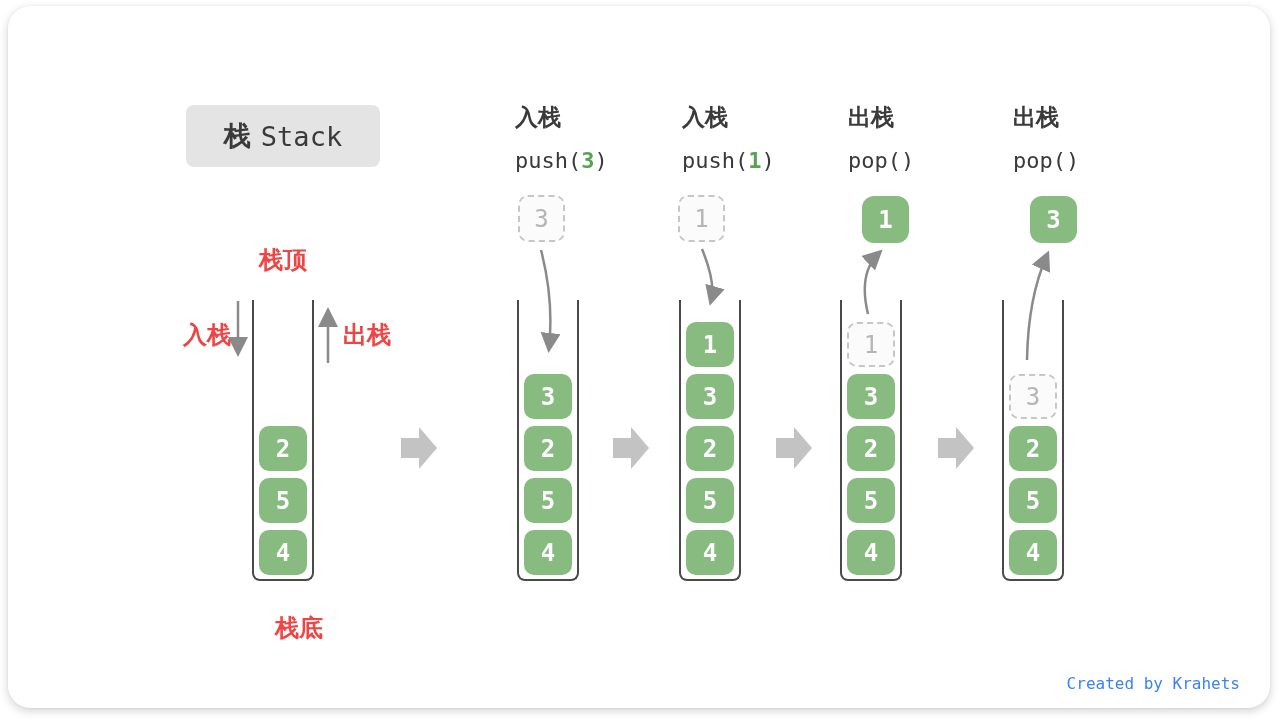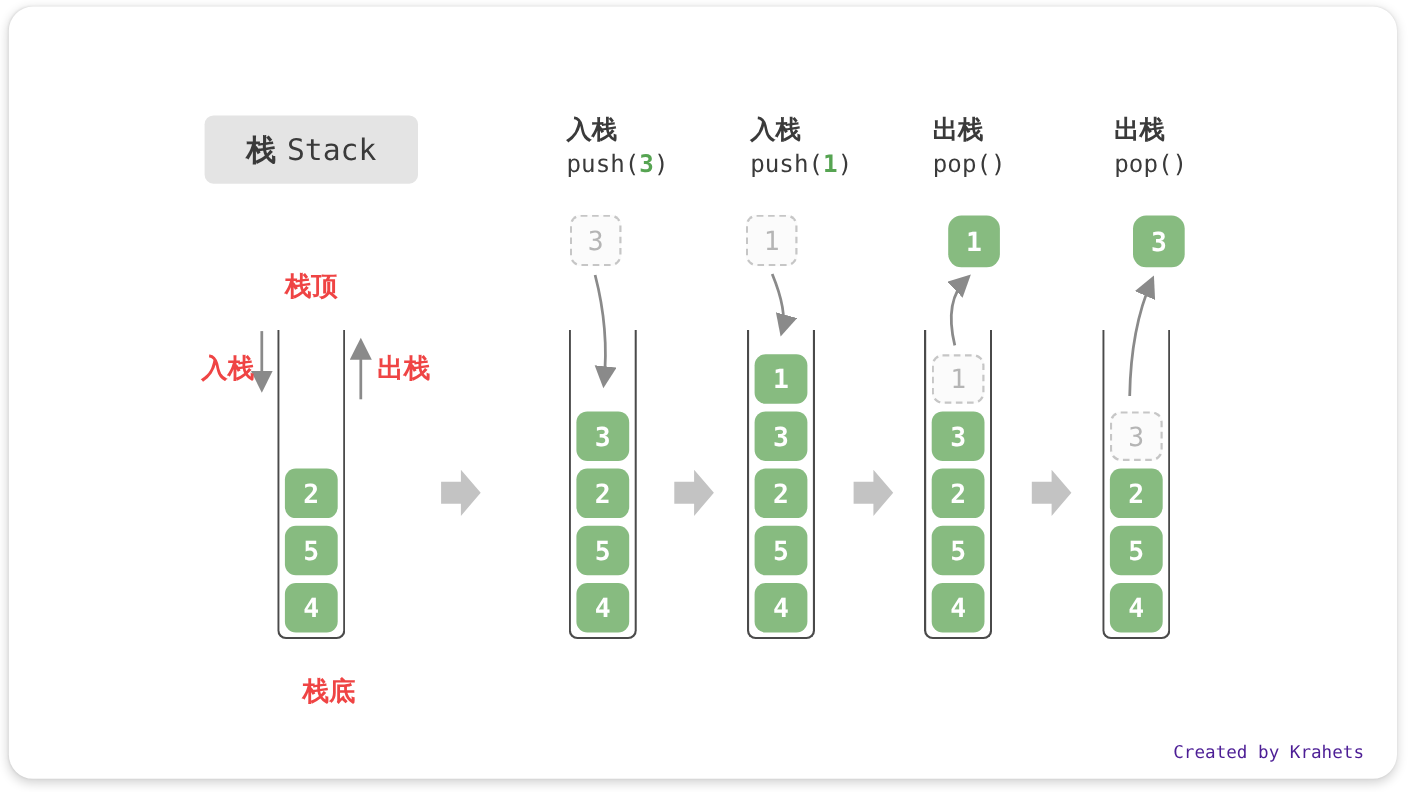--- a/index.html
+++ b/index.html
@@ -21,21 +21,21 @@
     background:#e4e4e4;border-radius:8px;
     display:flex;align-items:center;justify-content:center;
     font-size:27px;color:#3a3a3a;
   }
   .title-box .zh{font-weight:bold;}
   .title-box .en{font-family:"DejaVu Sans Mono",monospace;margin-left:10px;}
 
   .op-col{position:absolute;top:106px;line-height:1;}
   .op-name{font-size:23px;font-weight:bold;color:#3a3a3a;}
   .op-call{
-    margin-top:10px;font-family:"DejaVu Sans Mono",monospace;
+    margin-top:21px;font-family:"DejaVu Sans Mono",monospace;
     font-size:22px;color:#3a3a3a;
   }
   .op-call .arg{color:#56a452;font-weight:bold;}
 
   .side-label{position:absolute;font-size:24px;font-weight:bold;color:#ef4444;}
 
   .stack-box{
     position:absolute;top:300px;width:62px;height:281px;box-sizing:border-box;
     border-left:2px solid #4a4a4a;border-right:2px solid #4a4a4a;
     border-bottom:2px solid #4a4a4a;border-radius:0 0 8px 8px;
@@ -54,21 +54,21 @@
   .float-cell{
     position:absolute;width:47px;height:47px;box-sizing:border-box;
     display:flex;align-items:center;justify-content:center;
     font-family:"DejaVu Sans Mono",monospace;font-size:24px;
   }
   .float-cell.green{background:#87bb80;border-radius:12px;color:#fff;font-weight:bold;}
   .float-cell.dashed{background:#fbfbfb;border:2px dashed #c6c6c6;border-radius:10px;color:#b5b5b5;}
 
   .watermark{
     position:absolute;right:40px;top:674px;
-    font-family:"DejaVu Sans Mono",monospace;font-size:16px;color:#4c1d95;
+    font-family:"DejaVu Sans Mono",monospace;font-size:16px;color:#3b82f6;
   }
 </style>
 </head>
 <body>
 
 <div class="frame"></div>
 
 <svg class="overlay" viewBox="0 0 1280 720">
   <defs>
     <marker id="ah" markerWidth="9" markerHeight="9" refX="6" refY="4" orient="auto">

